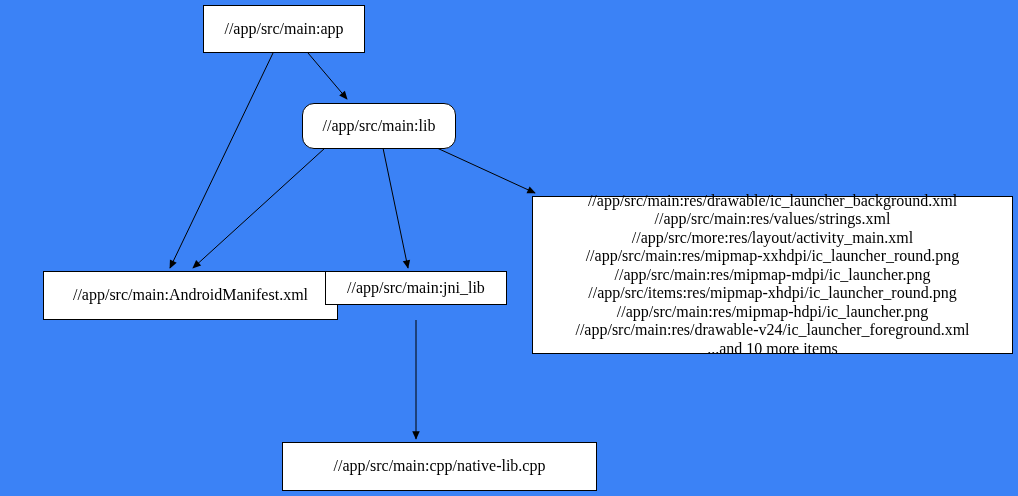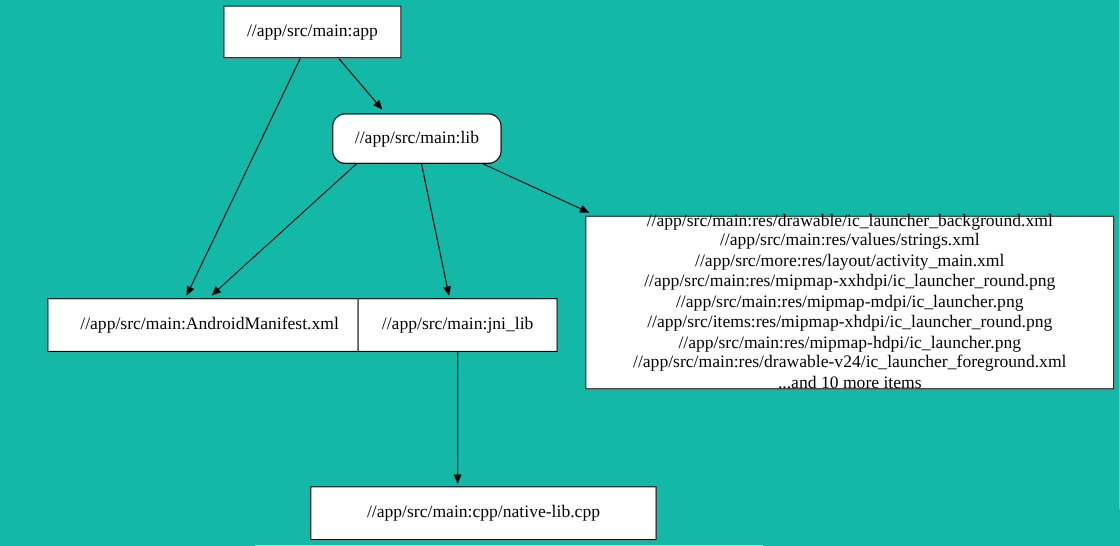--- a/index.html
+++ b/index.html
@@ -1,19 +1,19 @@
 <!DOCTYPE html>
 <html><head>
 <meta charset="utf-8">
 <style>
   html,body{margin:0;padding:0;background:#ffffff;}
   .canvas{
     position:relative;
     width:1018px;height:496px;
-    background:#14b8a6;
+    background:#3b82f6;
     font-family:"Liberation Serif","DejaVu Serif",serif;
     color:#000000;
     overflow:hidden;
   }
   .edges{position:absolute;left:0;top:0;width:1018px;height:496px;}
   .edges line{stroke:#000000;stroke-width:1;}
   .node{
     position:absolute;
     box-sizing:border-box;
     border:1px solid #000000;
@@ -23,21 +23,21 @@
     align-items:center;
     justify-content:center;
     text-align:center;
     font-size:16px;
     line-height:18.5px;
     white-space:nowrap;
   }
   .node-app{left:203px;top:5px;width:162px;height:48px;}
   .node-lib{left:302px;top:103px;width:154px;height:46px;border-radius:12px;}
   .node-manifest{left:7px;top:271px;width:295px;height:49px;margin-left:36px;}
-  .node-jni{left:325px;top:271px;width:182px;height:49px;}
+  .node-jni{left:325px;top:271px;width:182px;height:34px;}
   .node-res{left:532px;top:196px;width:481px;height:158px;}
   .node-native{left:282px;top:442px;width:315px;height:49px;}
 </style>
 </head>
 <body>
 
 <div class="canvas">
 
   <svg class="edges" width="1018" height="496" viewBox="0 0 1018 496" xmlns="http://www.w3.org/2000/svg">
     <defs>

